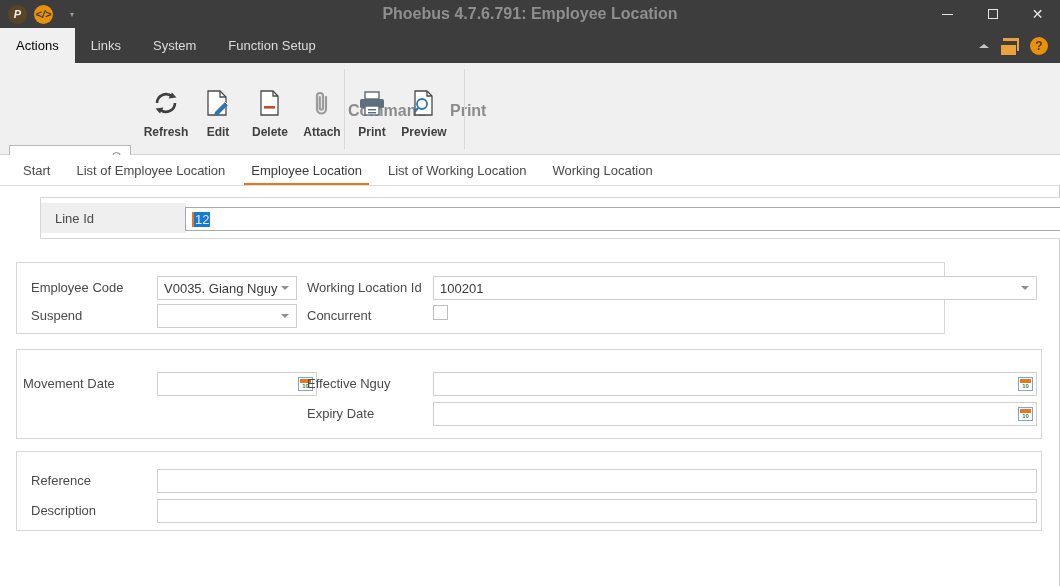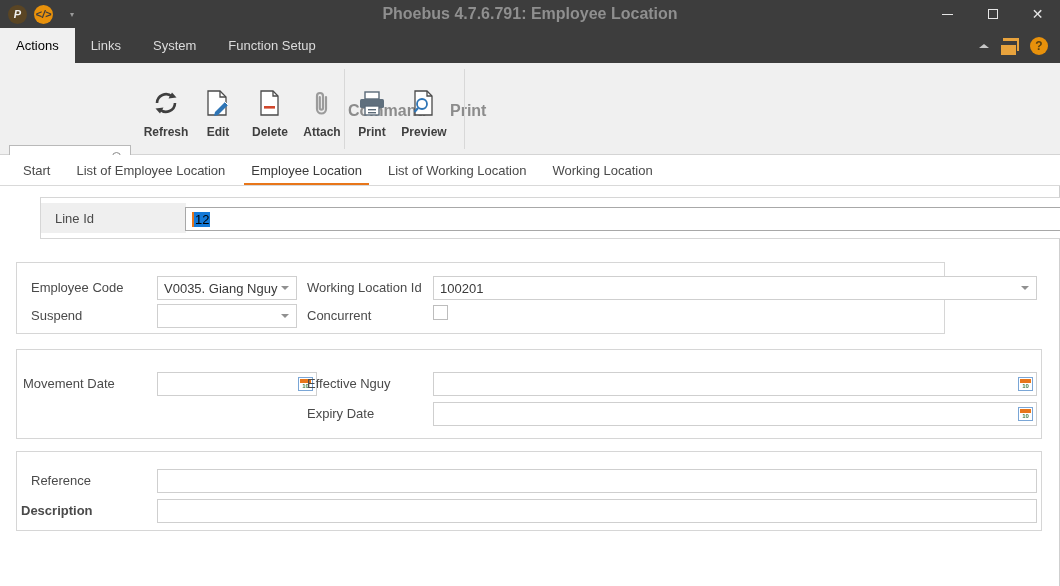--- a/index.html
+++ b/index.html
@@ -153,21 +153,21 @@
     height: 24px; font-size: 13px; color: #3a3a3a;
     display: flex; align-items: center; padding: 0 4px 0 6px;
   }
   .sel .val { flex: 1; overflow: hidden; white-space: nowrap; }
   .dncaret {
     width: 0; height: 0; border-left: 4px solid transparent;
     border-right: 4px solid transparent; border-top: 4px solid #909090;
     margin-right: 3px;
   }
   .selected-text {
-    background: #1479d7; color: #000000; padding: 0 1px;
+    background: #1479d7; color: #e5e5e5; padding: 0 1px;
   }
   .caretbar {
     display: inline-block; width: 2px; height: 15px; background: #e8761a;
     vertical-align: -3px;
   }
   .cal {
     position: absolute; width: 15px; height: 14px; background: #ffffff;
     border: 1px solid #7aa6d6;
   }
   .cal:before {
@@ -391,19 +391,19 @@
       <span></span>
     </div>
     <div class="cal" style="left:1001px; top:57px;"></div>
   </div>
 
   <div class="panel" style="left:16px; top:265px; width:1026px; height:80px;">
     <div class="flabel" style="left:14px; top:21px;">Reference</div>
     <div class="inp" style="left:140px; top:17px; width:880px;">
       <span></span>
     </div>
-    <div class="flabel" style="left:4px; top:51px;font-weight:bold;">Description</div>
+    <div class="flabel" style="left:14px; top:51px;">Description</div>
     <div class="inp" style="left:140px; top:47px; width:880px;">
       <span></span>
     </div>
   </div>
 
 </div>
 
 </body></html>

